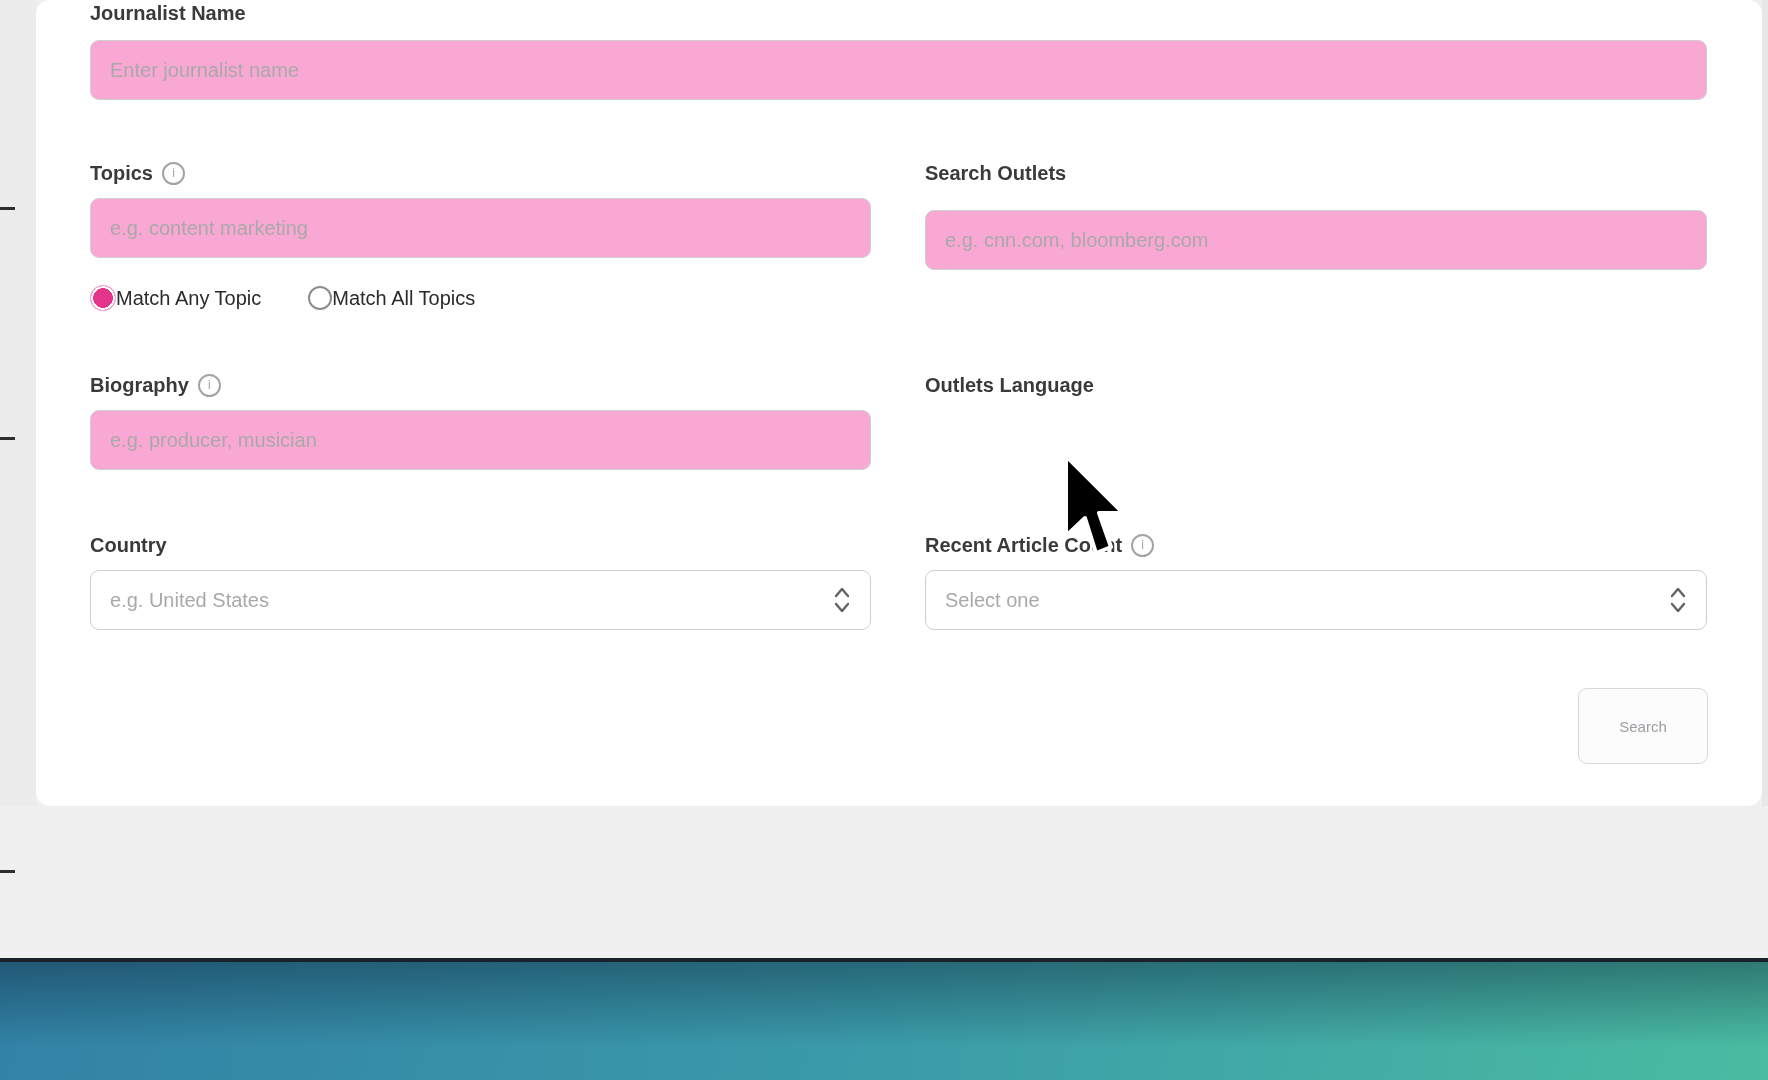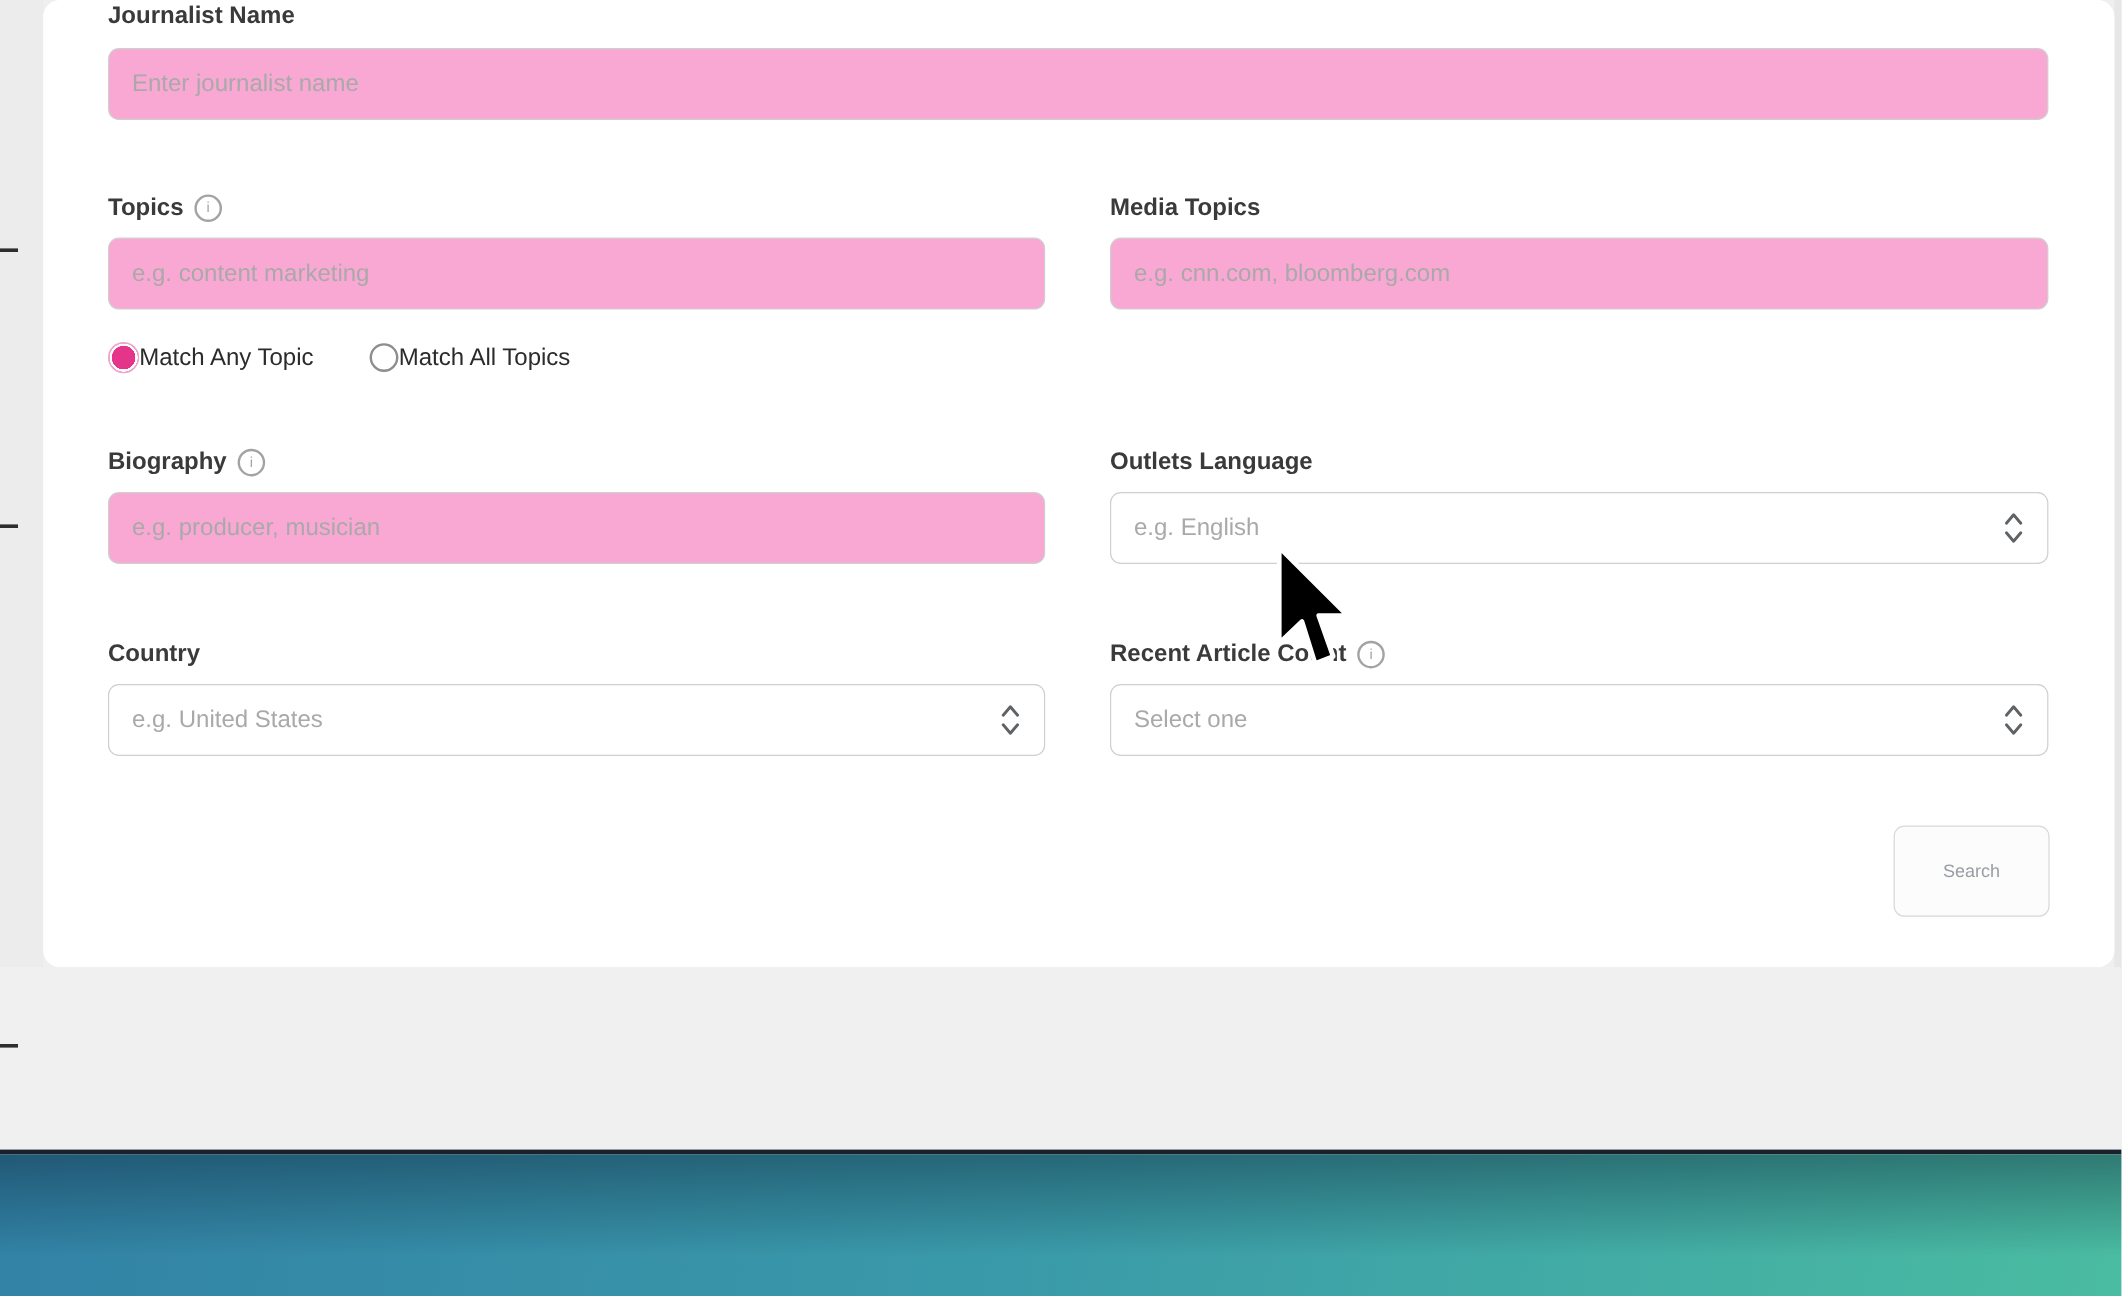--- a/index.html
+++ b/index.html
@@ -78,50 +78,43 @@
   </div>
   <input class="text-input" style="left: 54px; top: 40px; width: 1617px;" placeholder="Enter journalist name">
 
   <div class="field-label" style="left:54px;top:160px">
     <span>Topics</span>
     <span class="info-icon">i</span>
   </div>
   <input class="text-input" style="left: 54px; top: 198px; width: 781px;" placeholder="e.g. content marketing">
 
   <div class="field-label" style="left:889px;top:160px">
-    <span>Media Topics</span>
+    <span>Search Outlets</span>
   </div>
-  <input class="text-input" style="left: 889px; top: 198px; width: 782px;" placeholder="e.g. cnn.com, bloomberg.com">
+  <input class="text-input" style="left: 889px; top: 210px; width: 782px;" placeholder="e.g. cnn.com, bloomberg.com">
 
   <div class="radio-row" style="left:54px">
     <div class="radio-option">
       <span class="radio-on"></span>
       <span class="radio-label">Match Any Topic</span>
     </div>
     <div class="radio-option">
       <span class="radio-off"></span>
       <span class="radio-label">Match All Topics</span>
     </div>
   </div>
 
   <div class="field-label" style="left:54px;top:372px">
     <span>Biography</span>
     <span class="info-icon">i</span>
   </div>
   <input class="text-input" style="left: 54px; top: 410px; width: 781px;" placeholder="e.g. producer, musician">
 
   <div class="field-label" style="left:889px;top:372px">
     <span>Outlets Language</span>
-  </div>
-  <div class="select-box" style="left:889px;top:410px;width:782px">
-    <span>e.g. English</span>
-    <svg class="chevrons" width="18" height="30" viewBox="0 0 18 30">
-      <polyline points="3,11 9,4 15,11" fill="none" stroke="#5f6368" stroke-width="2.4" stroke-linecap="round" stroke-linejoin="round"></polyline>
-      <polyline points="3,19 9,26 15,19" fill="none" stroke="#5f6368" stroke-width="2.4" stroke-linecap="round" stroke-linejoin="round"></polyline>
-    </svg>
   </div>
 
   <div class="field-label" style="left:54px;top:532px">
     <span>Country</span>
   </div>
   <div class="select-box" style="left:54px;top:570px;width:781px">
     <span>e.g. United States</span>
     <svg class="chevrons" width="18" height="30" viewBox="0 0 18 30">
       <polyline points="3,11 9,4 15,11" fill="none" stroke="#5f6368" stroke-width="2.4" stroke-linecap="round" stroke-linejoin="round"></polyline>
       <polyline points="3,19 9,26 15,19" fill="none" stroke="#5f6368" stroke-width="2.4" stroke-linecap="round" stroke-linejoin="round"></polyline>

